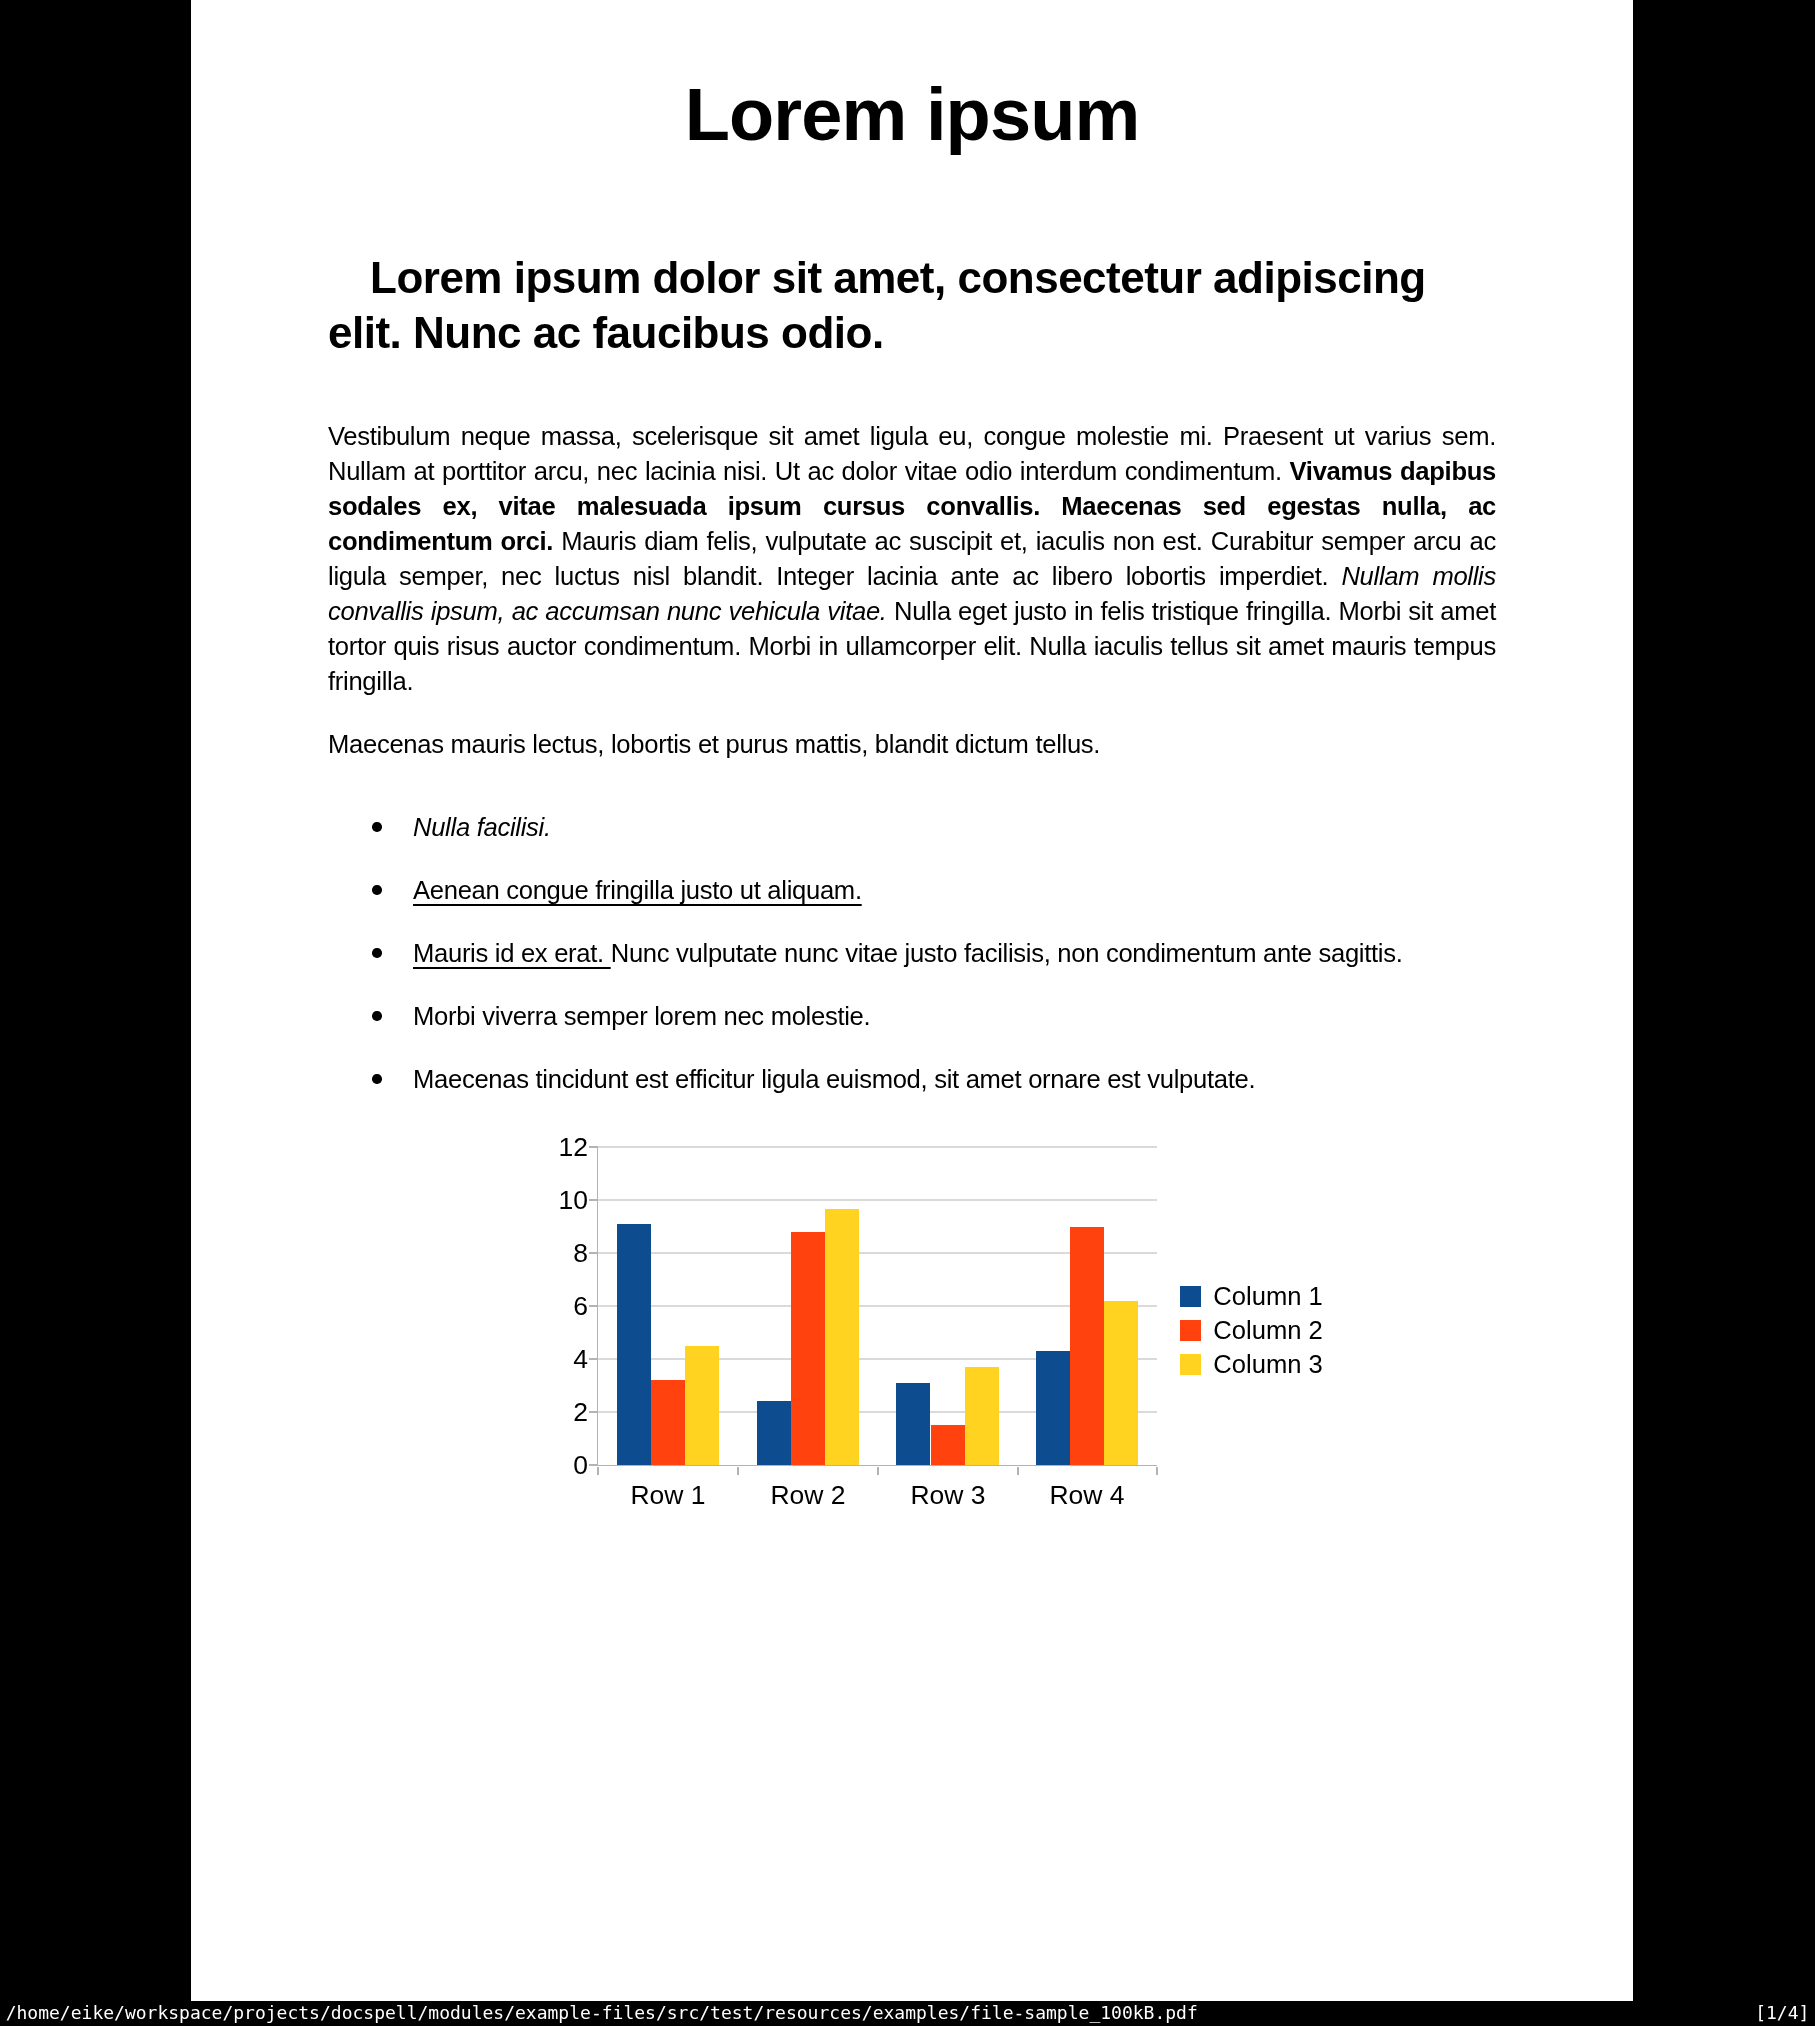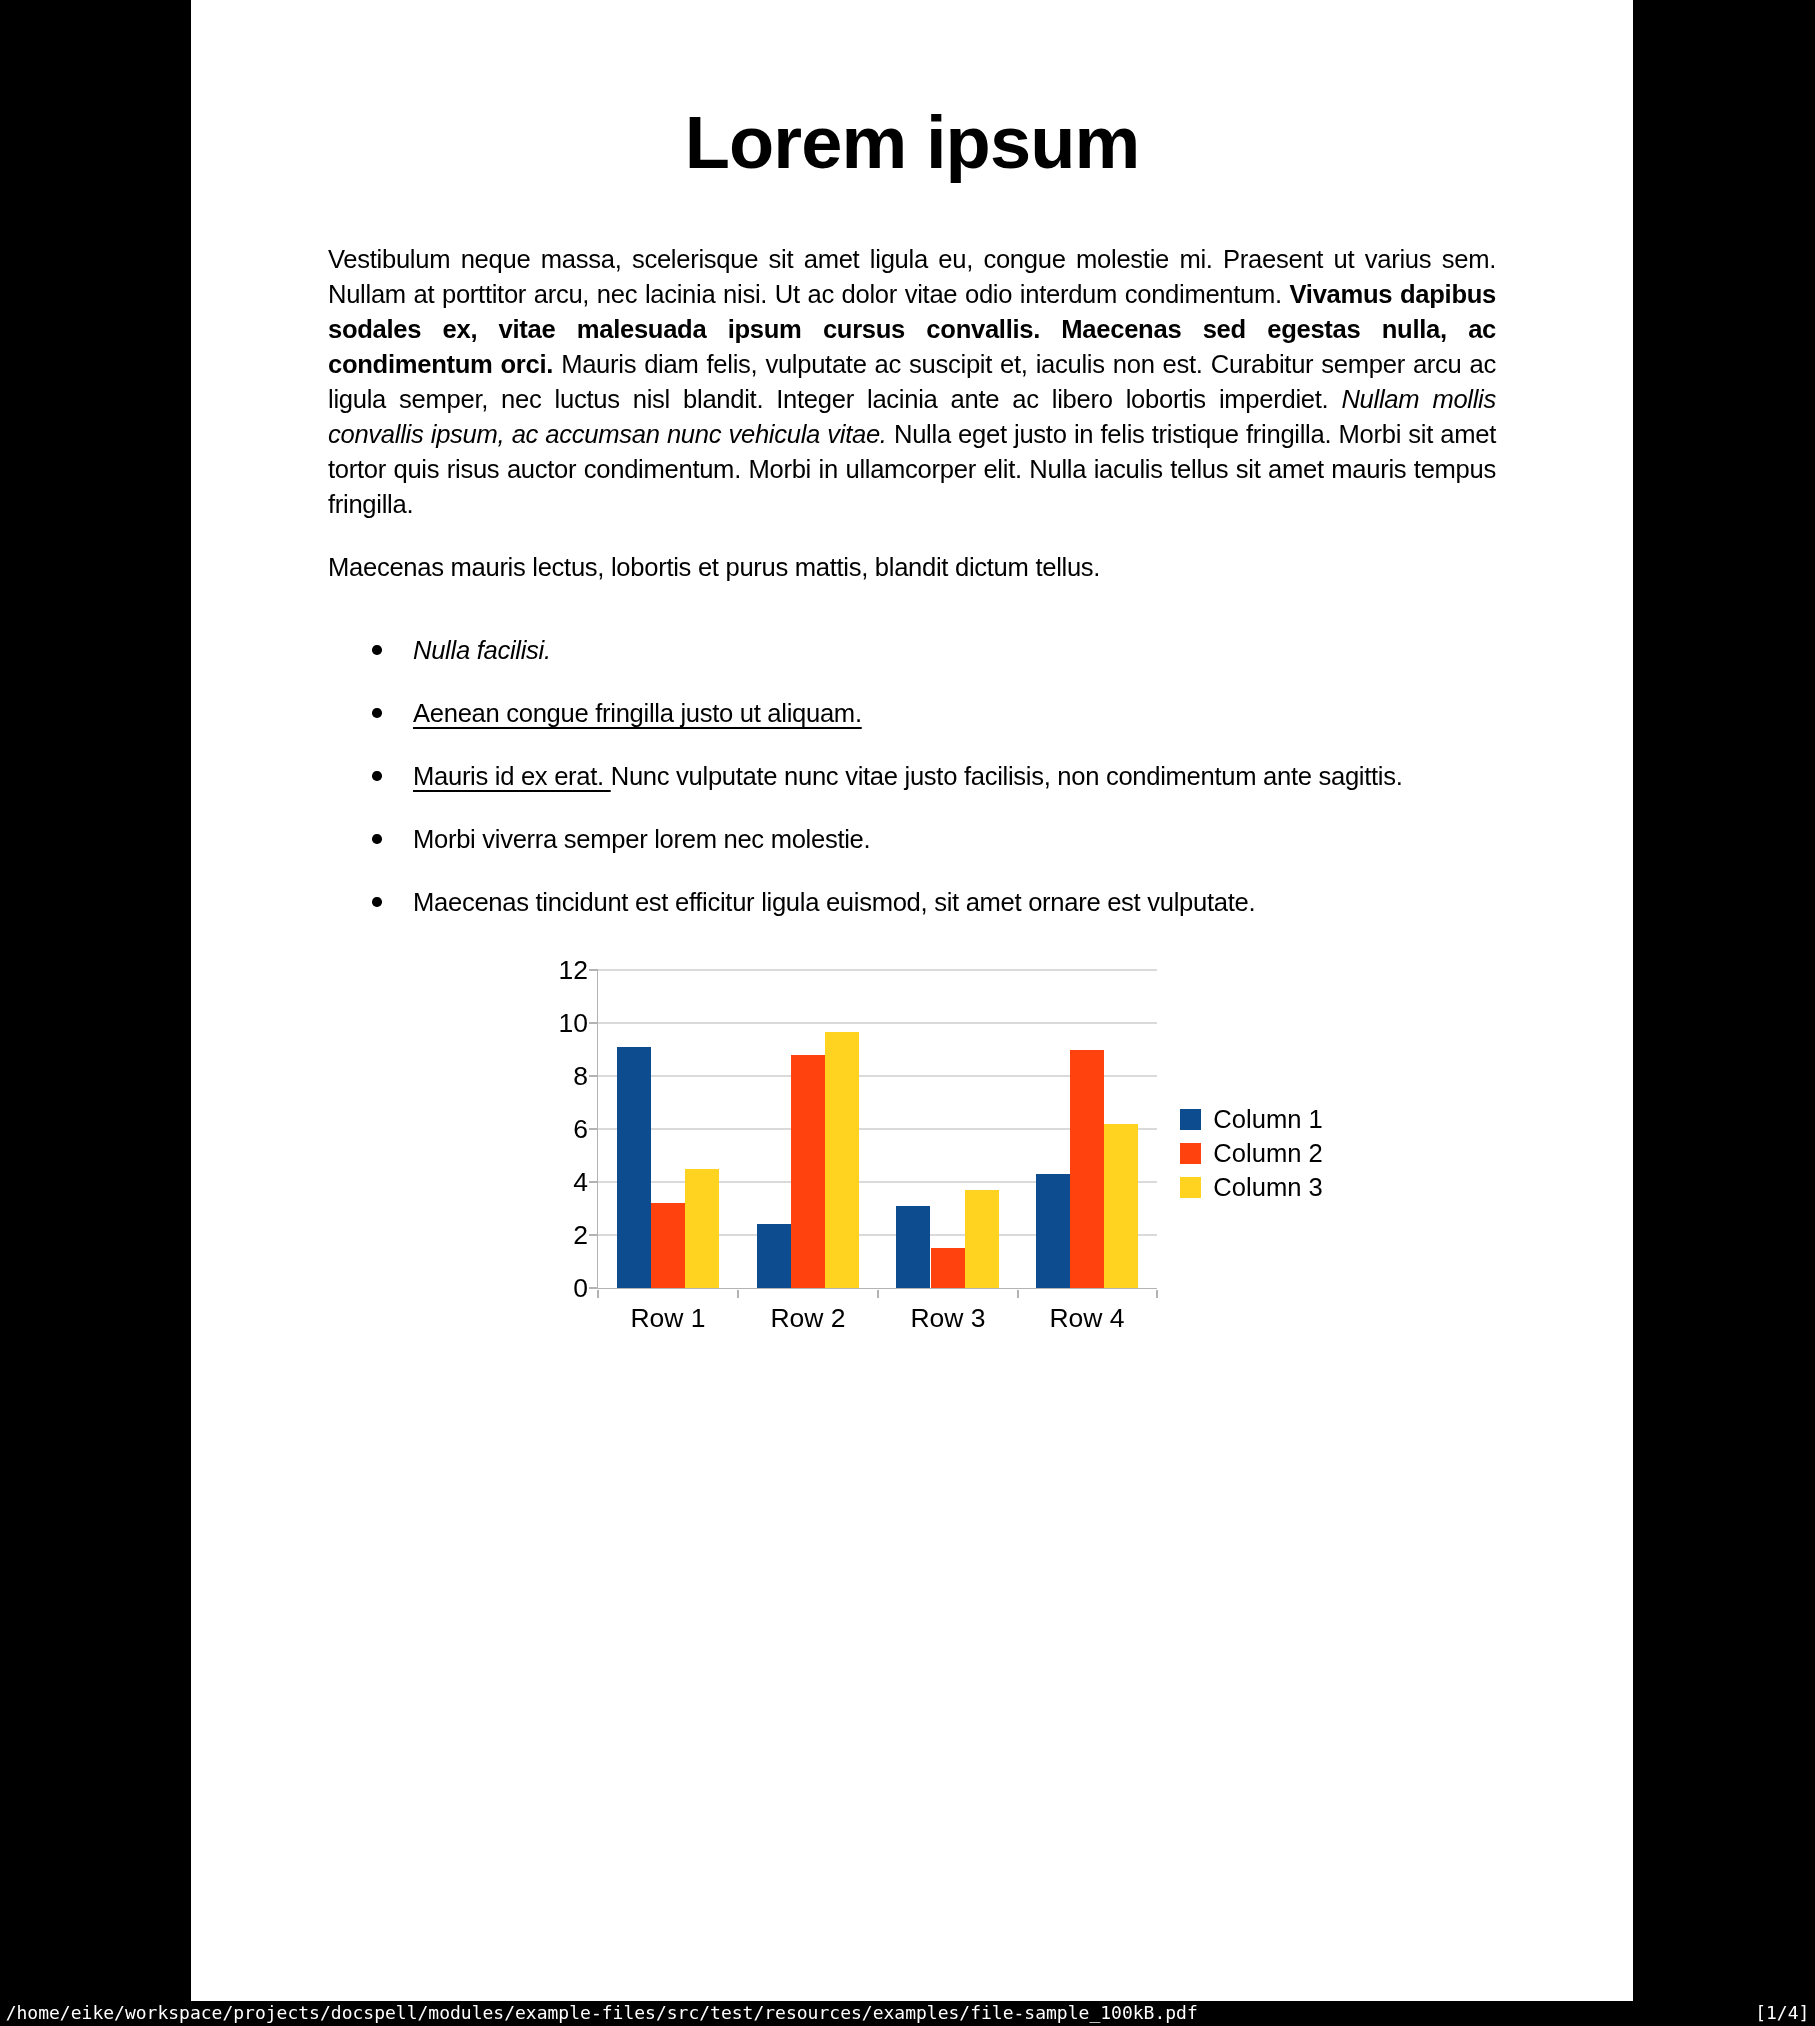--- a/index.html
+++ b/index.html
@@ -13,21 +13,21 @@
 
   
   .page {
     position: absolute; left: 191px; top: 0;
     width: 1442px; height: 2002px;
     background: #ffffff; color: #000;
     box-sizing: border-box;
     padding: 0 137px;
   }
   .title {
-    margin: 102px 0 0 0;
+    margin: 74px 0 0 0;
     font-size: 74px; font-weight: 700;
     text-align: center; letter-spacing: -0.9px;
     line-height: 81px;
   }
   .subtitle {
     margin: 95px 0 0 0;
     font-size: 44px; font-weight: 700;
     line-height: 55px;
     text-indent: 42px;
     letter-spacing: -0.5px;
@@ -113,20 +113,21 @@
 </style>
 </head>
 <body>
 
 <div class="viewer">
 
   <div class="page">
 
     <h1 class="title">Lorem ipsum</h1>
 
+    <h2 class="subtitle">Lorem ipsum dolor sit amet, consectetur adipiscing elit. Nunc ac faucibus odio.</h2>
 
     <p class="body-para">
       <span>Vestibulum neque massa, scelerisque sit amet ligula eu, congue molestie mi. Praesent ut varius sem. Nullam at porttitor arcu, nec lacinia nisi. Ut ac dolor vitae odio interdum condimentum. </span><span class="b">Vivamus dapibus sodales ex, vitae malesuada ipsum cursus convallis. Maecenas sed egestas nulla, ac condimentum orci. </span><span>Mauris diam felis, vulputate ac suscipit et, iaculis non est. Curabitur semper arcu ac ligula semper, nec luctus nisl blandit. Integer lacinia ante ac libero lobortis imperdiet. </span><span class="i">Nullam mollis convallis ipsum, ac accumsan nunc vehicula vitae.</span><span> Nulla eget justo in felis tristique fringilla. Morbi sit amet tortor quis risus auctor condimentum. Morbi in ullamcorper elit. Nulla iaculis tellus sit amet mauris tempus fringilla.</span>
     </p>
 
     <p class="body-para single">Maecenas mauris lectus, lobortis et purus mattis, blandit dictum tellus.</p>
 
     <ul class="bullets">
       <li>
         <span class="i">Nulla facilisi.</span>

